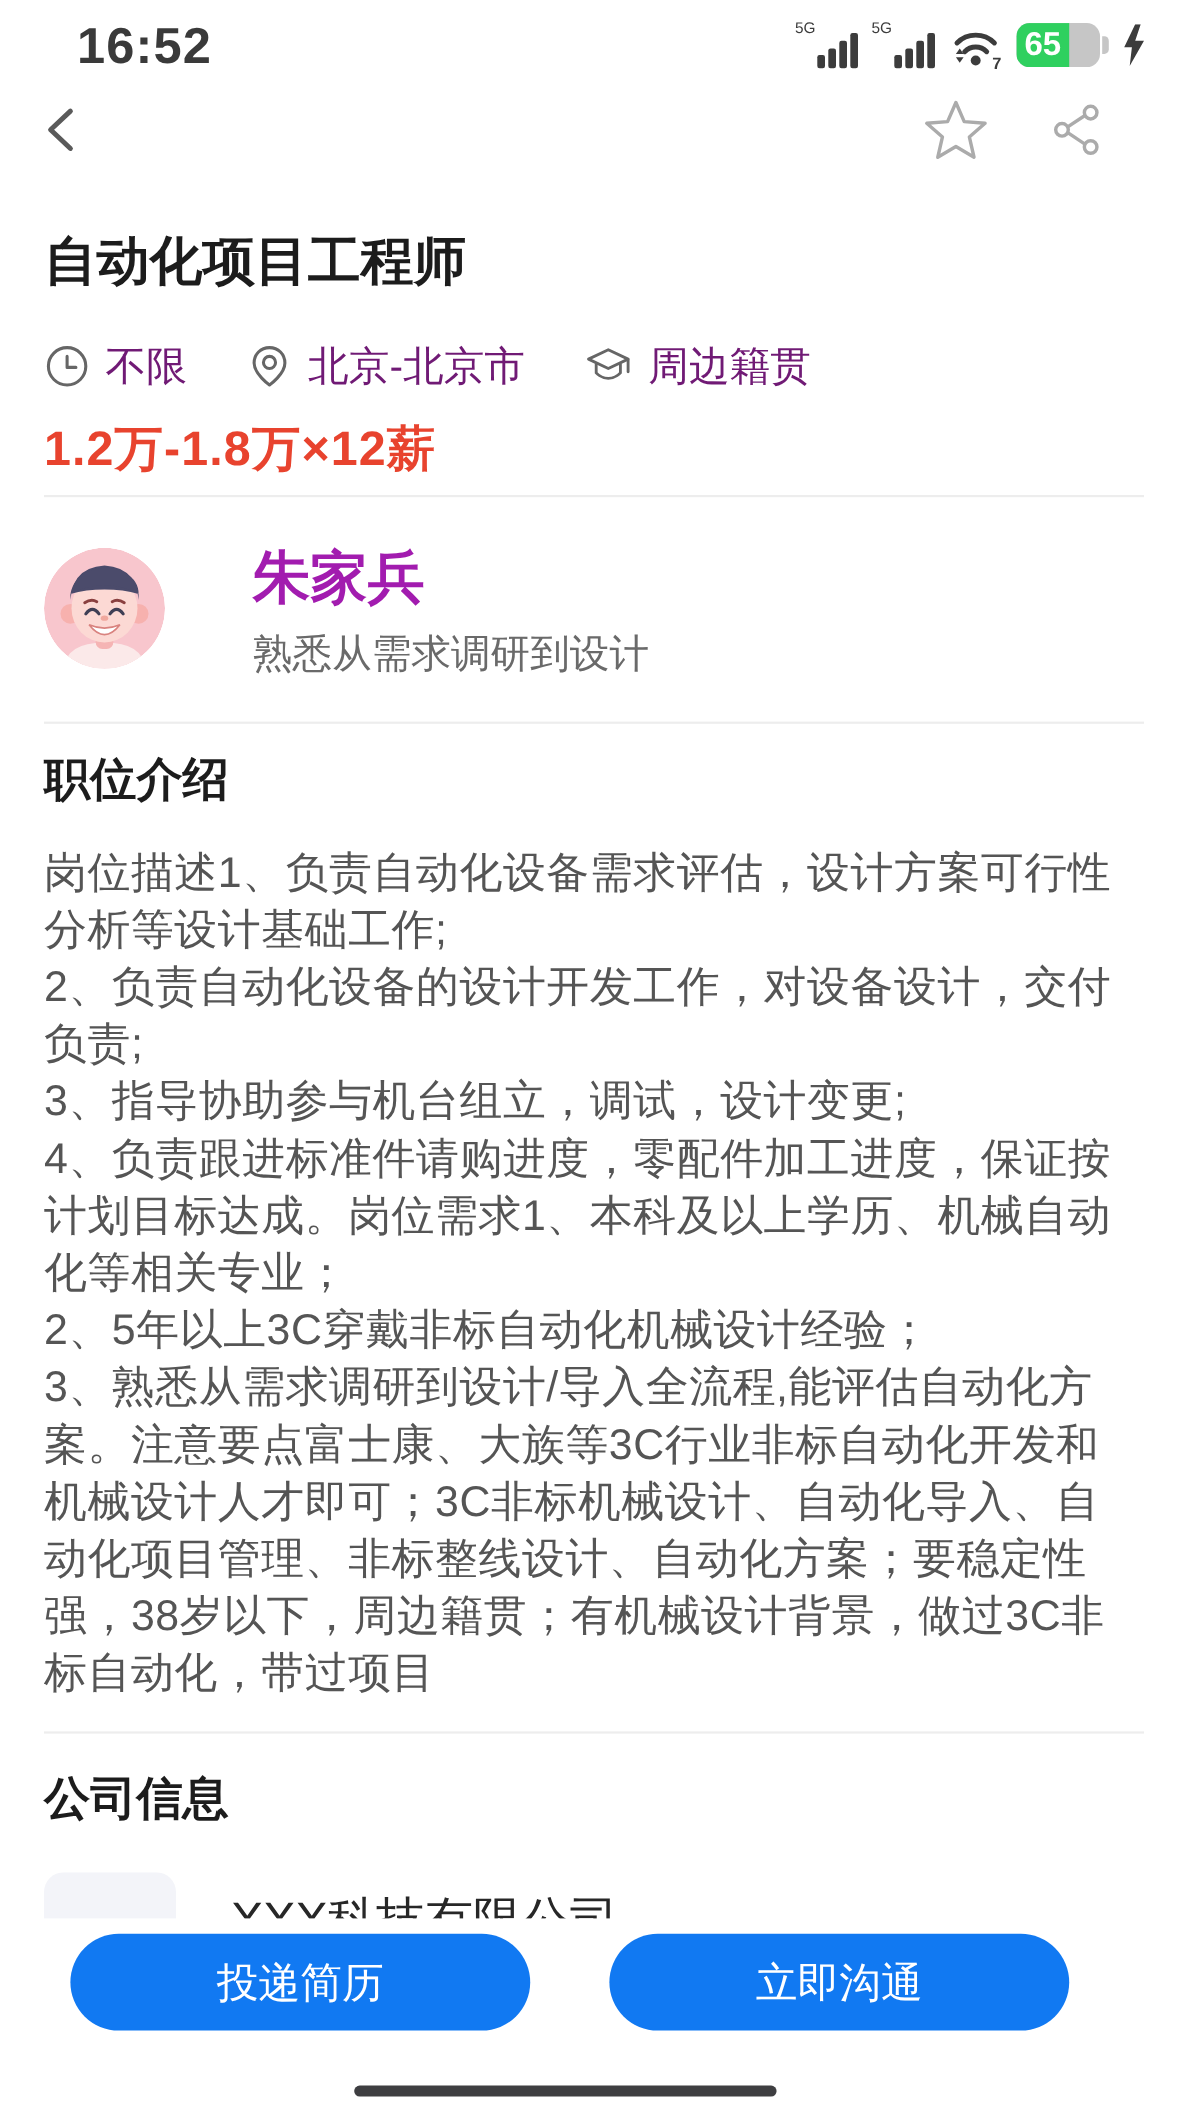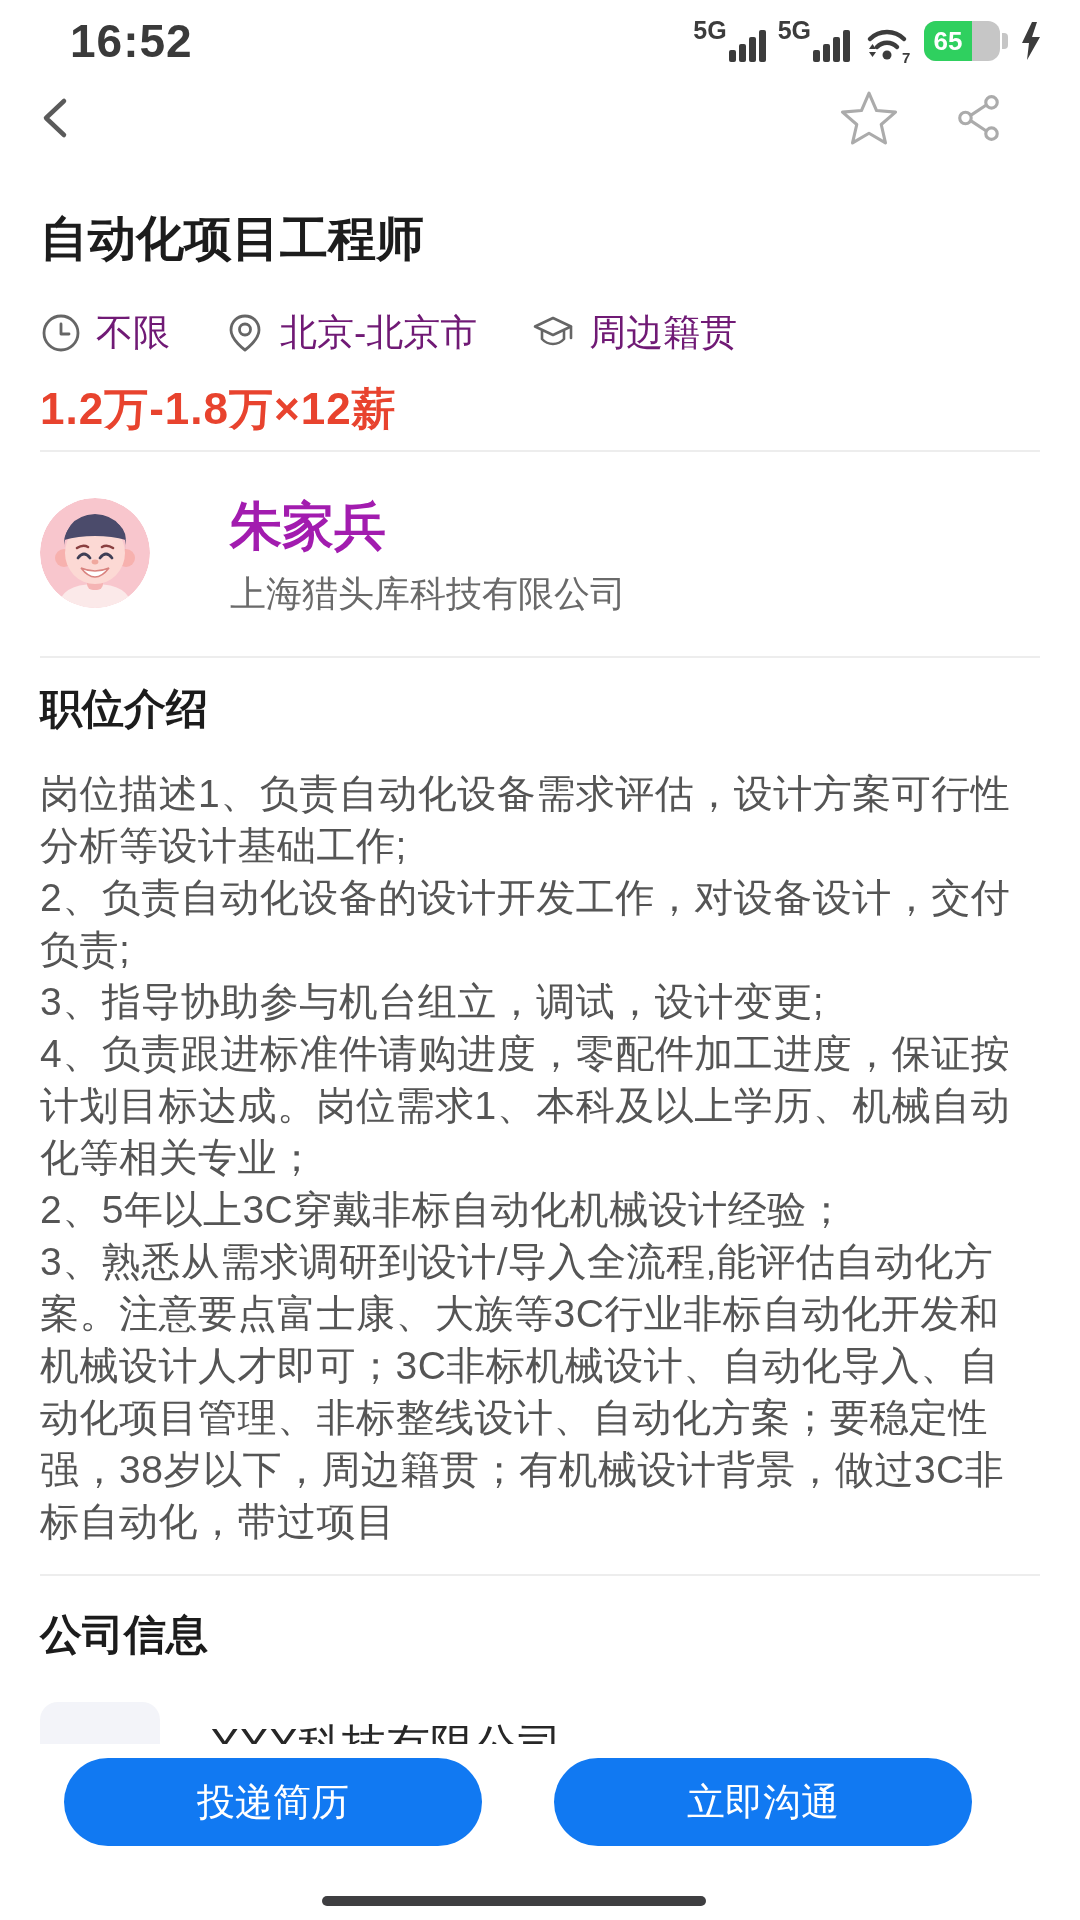--- a/index.html
+++ b/index.html
@@ -12,37 +12,37 @@
   }
   
   .status-bar{
     height:64px;padding:18px 38px 0 70px;
     display:flex;align-items:center;justify-content:space-between;
     box-sizing:border-box;
   }
   .status-time{font-size:46px;font-weight:700;color:#3a3a3a;letter-spacing:1px;}
   .status-right{display:flex;align-items:center;gap:12px;height:46px;}
   .sig{display:flex;align-items:flex-start;height:46px;}
-  .sig-label{font-size:25px;font-weight:700;color:#3c3c3c;line-height:1;margin-right:2px;}
+  .sig-label{font-size:14px;font-weight:400;color:#3c3c3c;line-height:1;margin-right:2px;}
   .bars{display:flex;align-items:flex-end;gap:3px;height:44px;padding-top:10px;box-sizing:border-box;}
   .bars i{display:block;width:7px;background:#3c3c3c;border-radius:2px;}
   .bars i:nth-child(1){height:12px}
   .bars i:nth-child(2){height:18px}
   .bars i:nth-child(3){height:25px}
   .bars i:nth-child(4){height:32px}
   .battery{display:flex;align-items:center;}
   .battery-pill{
     width:76px;height:40px;border-radius:12px;overflow:hidden;
     background:#c6c6c6;display:flex;
   }
   .battery-fill{
     width:63%;height:100%;background:#2fd05f;
     display:flex;align-items:center;justify-content:center;
   }
-  .battery-num{color:#ffffff;font-size:26px;font-weight:700;}
+  .battery-num{color:#ffffff;font-size:30px;font-weight:700;}
   .battery-cap{width:6px;height:16px;background:#c6c6c6;border-radius:0 4px 4px 0;margin-left:2px;}
   
   .nav-bar{
     height:72px;margin-top:18px;padding:0 76px 0 38px;
     display:flex;align-items:center;justify-content:space-between;
   }
   .nav-right{display:flex;align-items:center;gap:56px;}
   .icon-btn{display:flex;align-items:center;justify-content:center;cursor:pointer;}
   
   .job-title{
@@ -224,21 +224,21 @@
         <path d="M73 50 q-6 -4 -11 -1" fill="none" stroke="#8a4040" stroke-width="2.6" stroke-linecap="round"></path>
         <path d="M38 60 q6 -8 12 0" fill="none" stroke="#3f3f55" stroke-width="2.8" stroke-linecap="round"></path>
         <path d="M60 60 q6 -8 12 0" fill="none" stroke="#3f3f55" stroke-width="2.8" stroke-linecap="round"></path>
         <ellipse cx="55" cy="64" rx="3.4" ry="2.4" fill="#f0a89e"></ellipse>
         <path d="M41 70 Q55 88 69 70 Q55 76 41 70 Z" fill="#ffffff" stroke="#d9837f" stroke-width="1.5"></path>
       </g>
     </svg>
   </span>
   <span class="recruiter-text">
     <span class="recruiter-name" style="display:block">朱家兵</span>
-    <span class="recruiter-company" style="display:block">上海猎头库科技有限公司</span>
+    <span class="recruiter-company" style="display:block">熟悉从需求调研到设计</span>
   </span>
 </div>
 
 <div class="divider-2"></div>
 
 <h2 class="section-title">职位介绍</h2>
 <div class="description">岗位描述1、负责自动化设备需求评估，设计方案可行性
 分析等设计基础工作;
 2、负责自动化设备的设计开发工作，对设备设计，交付
 负责;

